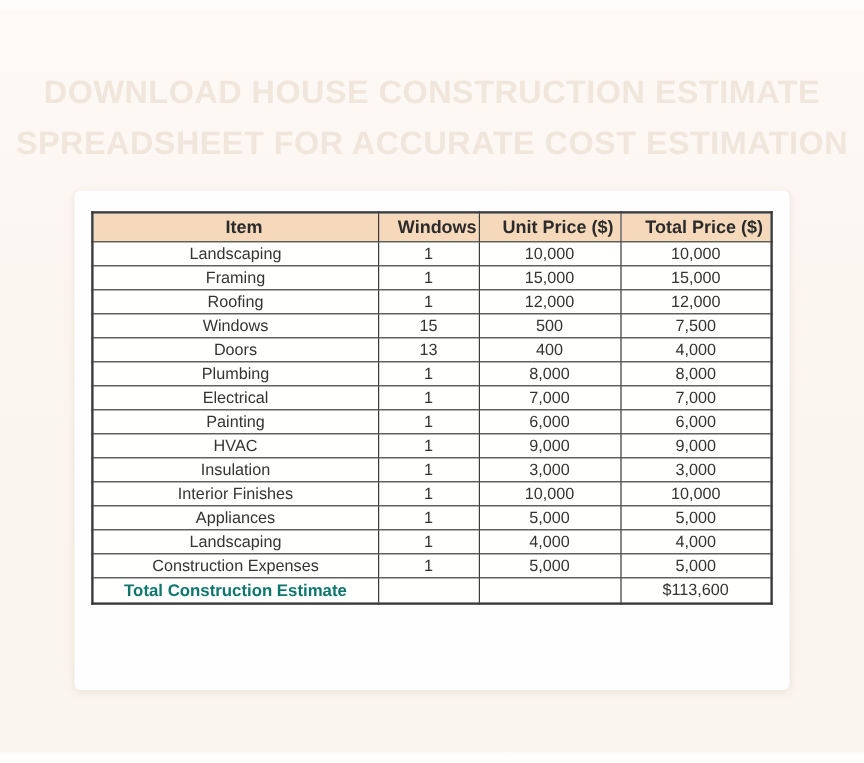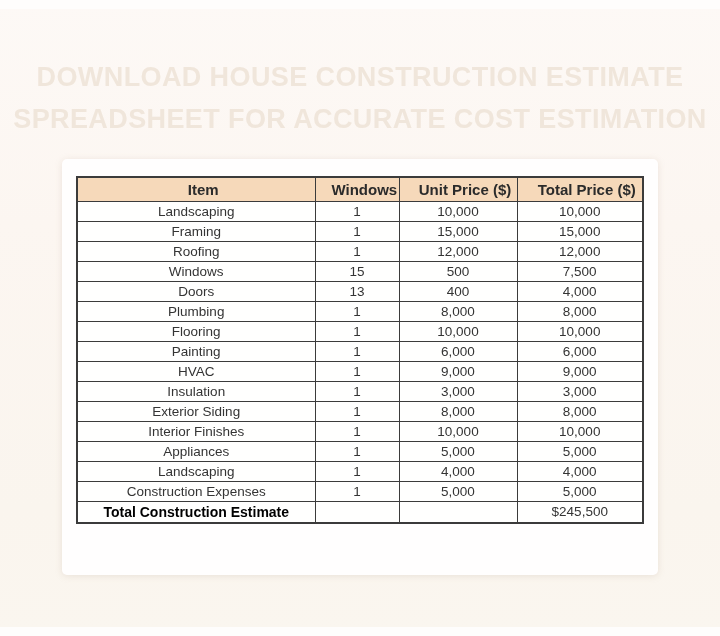--- a/index.html
+++ b/index.html
@@ -67,21 +67,21 @@
     font-size: 13.5px;
     color: #343434;
     background: #fffffe;
   }
   table.estimate tr.total-row td {
     height: 22px;
   }
   table.estimate td.total-label {
     font-weight: 700;
     font-size: 14px;
-    color: #000000;
+    color: #0f766e;
   }
   col.c-item  { width: 238px; }
   col.c-qty   { width: 84px;  }
   col.c-unit  { width: 118px; }
   col.c-total { width: 126px; }
 </style>
 </head>
 <body>
 
 <div class="page">
@@ -140,48 +140,42 @@
             <td>400</td>
             <td>4,000</td>
           </tr>
           <tr>
             <td>Plumbing</td>
             <td>1</td>
             <td>8,000</td>
             <td>8,000</td>
           </tr>
           <tr>
-            <td>Flooring</td>
-            <td>1</td>
-            <td>10,000</td>
-            <td>10,000</td>
+            <td>Electrical</td>
+            <td>1</td>
+            <td>7,000</td>
+            <td>7,000</td>
           </tr>
           <tr>
             <td>Painting</td>
             <td>1</td>
             <td>6,000</td>
             <td>6,000</td>
           </tr>
           <tr>
             <td>HVAC</td>
             <td>1</td>
             <td>9,000</td>
             <td>9,000</td>
           </tr>
           <tr>
             <td>Insulation</td>
             <td>1</td>
             <td>3,000</td>
             <td>3,000</td>
-          </tr>
-          <tr>
-            <td>Exterior Siding</td>
-            <td>1</td>
-            <td>8,000</td>
-            <td>8,000</td>
           </tr>
           <tr>
             <td>Interior Finishes</td>
             <td>1</td>
             <td>10,000</td>
             <td>10,000</td>
           </tr>
           <tr>
             <td>Appliances</td>
             <td>1</td>
@@ -199,21 +193,21 @@
             <td>1</td>
             <td>5,000</td>
             <td>5,000</td>
           </tr>
         </tbody>
       <tfoot>
         <tr class="total-row">
           <td class="total-label">Total Construction Estimate</td>
           <td></td>
           <td></td>
-          <td>$245,500</td>
+          <td>$113,600</td>
         </tr>
       </tfoot>
     </table>
   </div>
 
   <div class="edge-strip bottom"></div>
 
 </div>
 
 </body></html>

